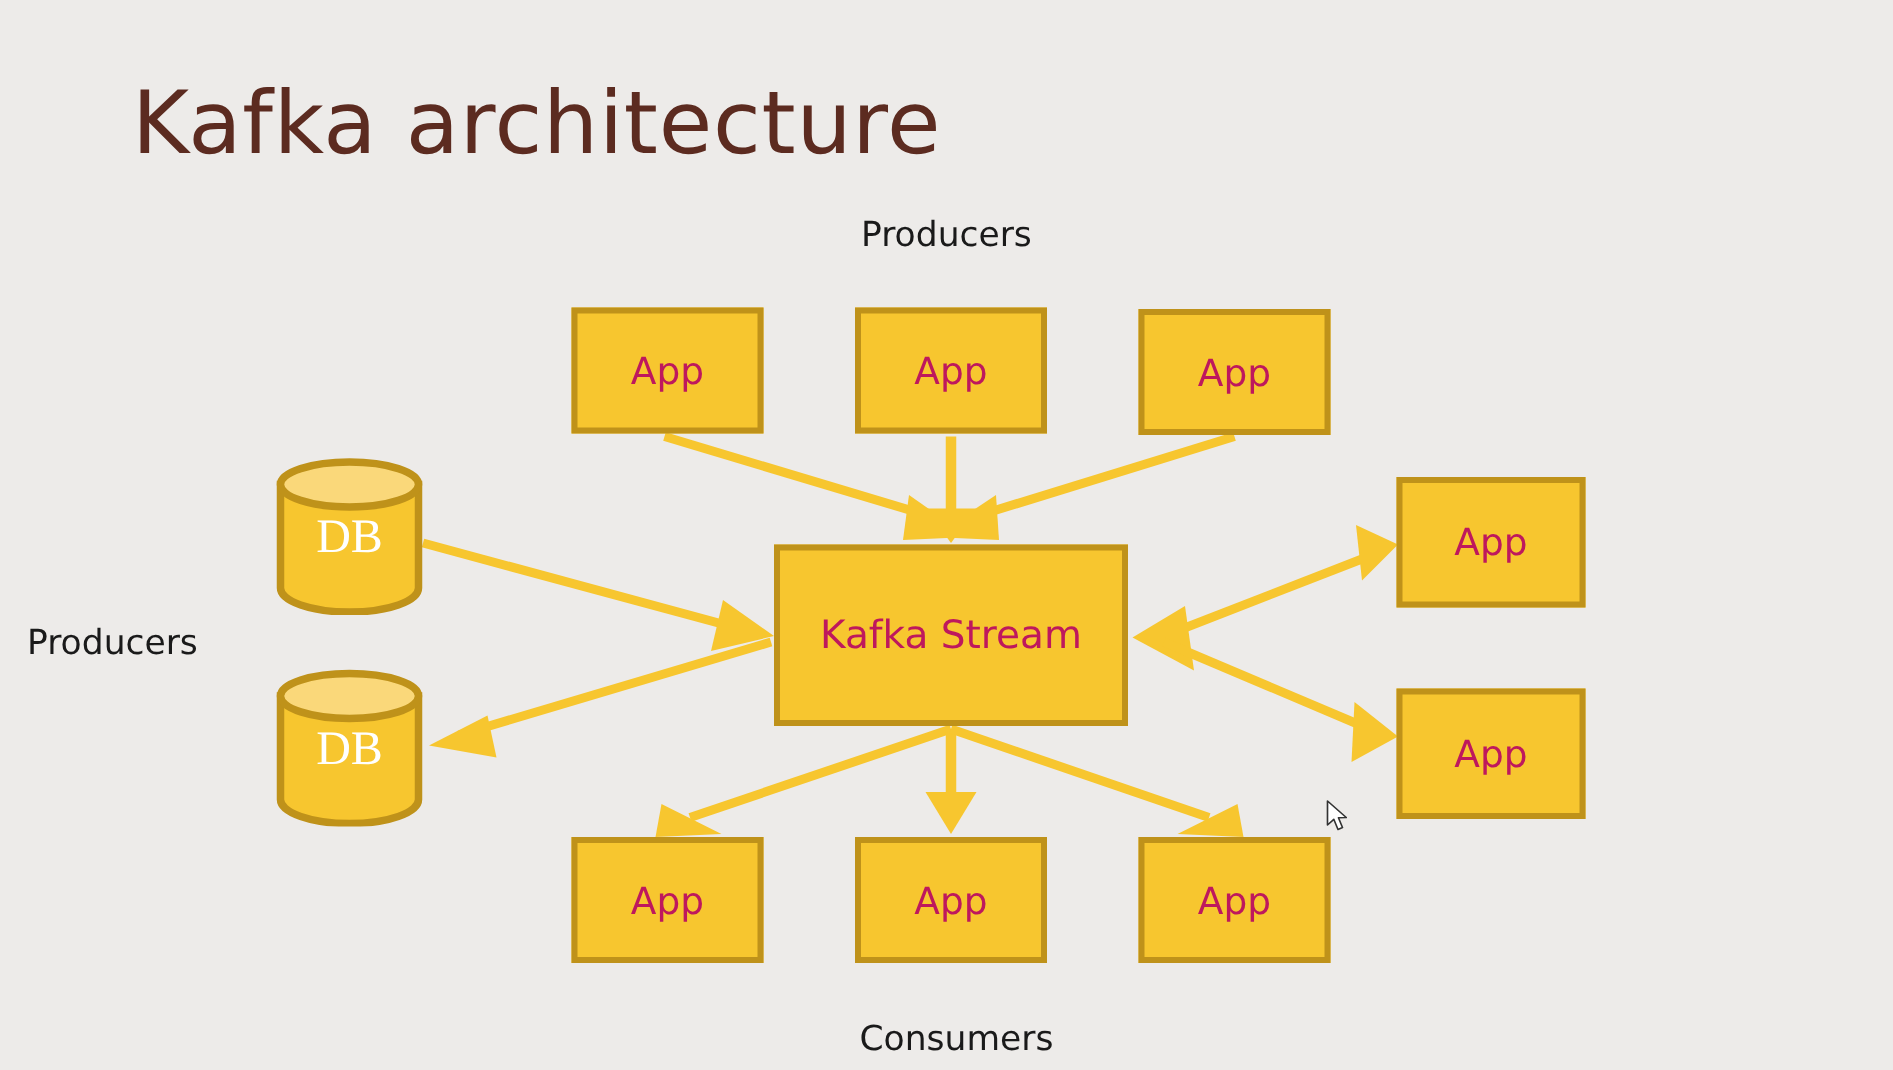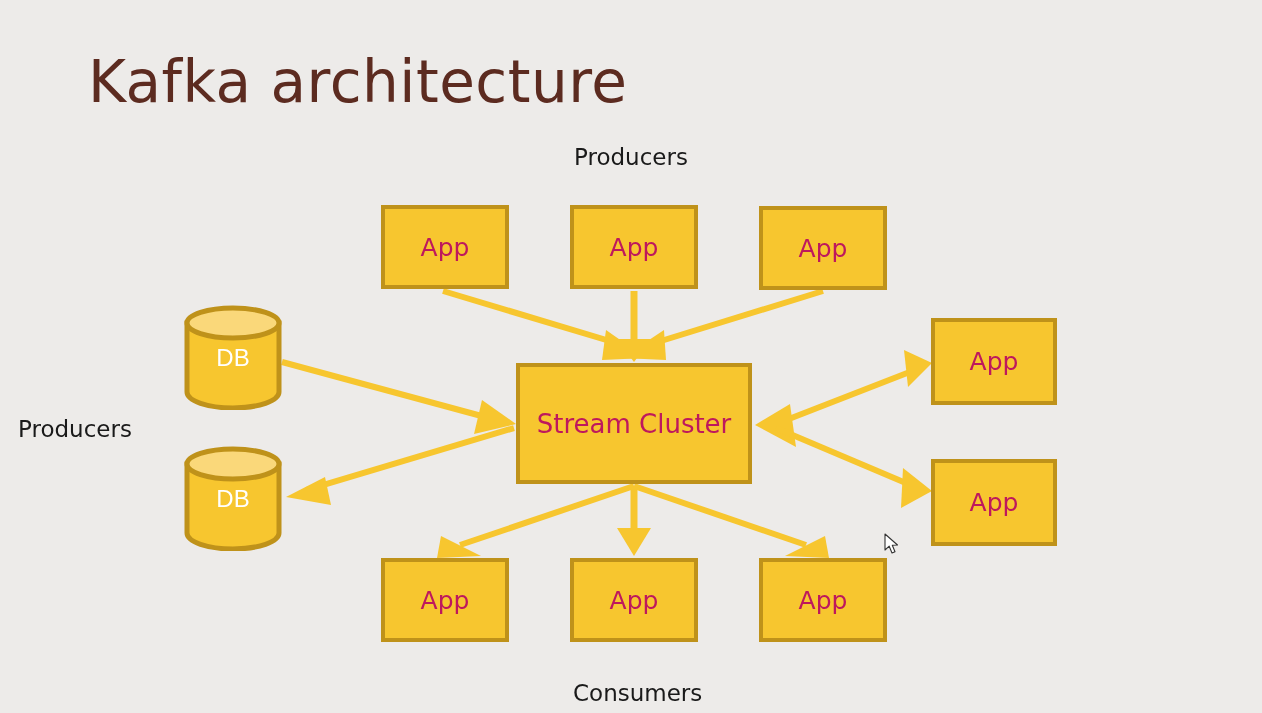--- a/index.html
+++ b/index.html
@@ -109,22 +109,22 @@
   .db-label {
     position: absolute;
     left: 0;
     top: 0;
     width: 100px;
     height: 105px;
     display: flex;
     align-items: center;
     justify-content: center;
     color: #ffffff;
-    font-size: 24px;
-    font-family: Liberation Sans, sans-serif;
+    font-size: 32px;
+    font-family: Liberation Serif, serif;
     pointer-events: none;
   }
 
   
   #mouse-cursor {
     position: absolute;
     left: 884px;
     top: 533px;
     width: 16px;
     height: 22px;
@@ -195,21 +195,21 @@
     <span>App</span>
   </div>
   <div class="node-box app-box" id="producer-app-1">
     <span>App</span>
   </div>
   <div class="node-box app-box" id="producer-app-2">
     <span>App</span>
   </div>
 
   <div class="node-box" id="cluster-box">
-    <span>Stream Cluster</span>
+    <span>Kafka Stream</span>
   </div>
 
   <div class="node-box app-box" id="consumer-app-0">
     <span>App</span>
   </div>
   <div class="node-box app-box" id="consumer-app-1">
     <span>App</span>
   </div>
   <div class="node-box app-box" id="consumer-app-2">
     <span>App</span>

